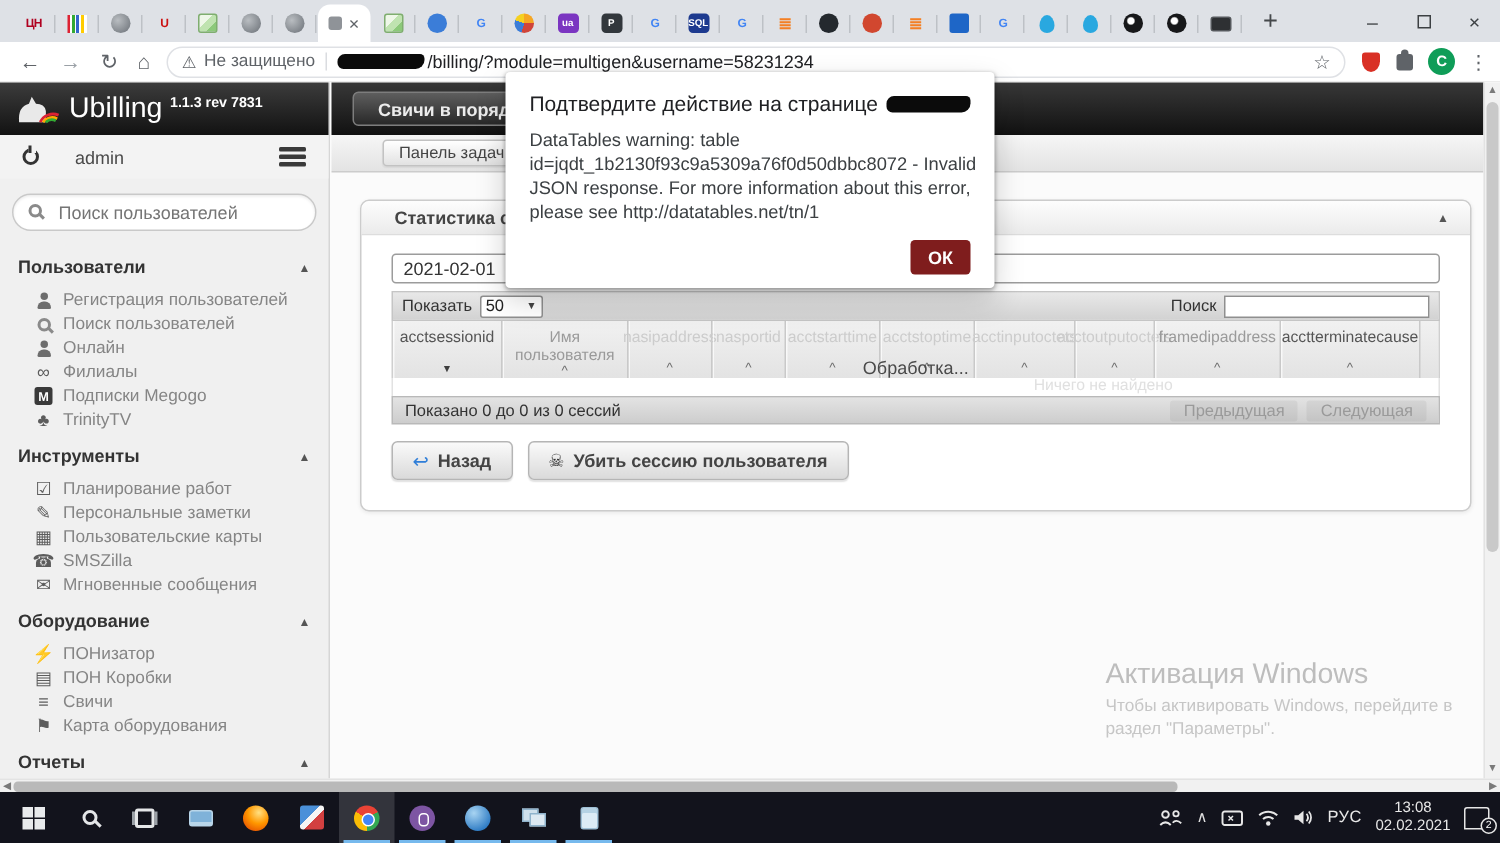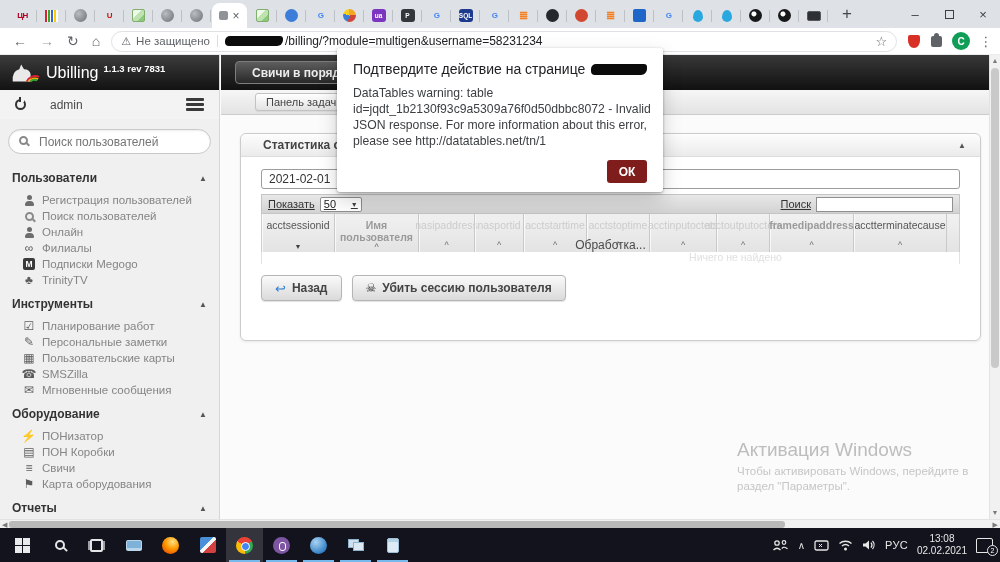--- a/index.html
+++ b/index.html
@@ -50,21 +50,21 @@
   .ext-puzzle::before{content:'';position:absolute;top:-3px;left:3px;width:5px;height:5px;border-radius:50%;background:#5f6368;}
   .avatar{width:18px;height:18px;margin-left:10px;border-radius:50%;background:#0f9d58;color:#fff;font-size:10px;font-weight:bold;display:flex;align-items:center;justify-content:center;}
   .kebab{margin-left:9px;font-size:13px;color:#5f6368;}
 
   
   .page{position:absolute;top:55px;left:0;width:1000px;height:473px;background:#fbfbfb;}
 
   
   .sidebar{position:absolute;left:0;top:0;width:220px;height:464px;background:#f0f0f0;border-right:1px solid #d6d6d6;}
   .side-head{height:35px;background:linear-gradient(#3c3c3c,#121212);display:flex;align-items:center;padding-left:8px;}
-  .brand{color:#fff;font-size:16px;margin-left:6px;}
+  .brand{color:#fff;font-size:19px;margin-left:6px;}
   .ver{color:#fff;font-size:9.5px;font-weight:bold;margin-left:5px;margin-top:-8px;}
   .admin-row{height:29px;display:flex;align-items:center;padding:0 15px;background:#f3f3f3;}
   .ic-power{width:11px;height:11px;border:2px solid #333;border-radius:50%;position:relative;}
   .ic-power::after{content:'';position:absolute;top:-4px;left:50%;margin-left:-1.5px;width:3px;height:5px;background:#f3f3f3;border-left:2px solid #333;}
   .admin-name{margin-left:24px;font-size:12px;color:#4a4a4a;}
   .burger{margin-left:auto;width:18px;height:13px;display:flex;flex-direction:column;justify-content:space-between;}
   .burger i{height:2.6px;background:#3a3a3a;border-radius:1px;}
   .side-search{margin:10px 8px 0;position:relative;}
   .side-search input{width:100%;height:25px;border:1px solid #c9c9c9;border-radius:13px;padding:0 10px 0 30px;font-size:12px;color:#444;background:#fff;box-shadow:inset 0 1px 2px rgba(0,0,0,.08);outline:none;}
   .side-search .ic-magnifier{position:absolute;left:11px;top:7px;}
@@ -89,33 +89,33 @@
   .tool-btn{margin-left:14px;height:23px;padding:0 16px;background:linear-gradient(#5e5e5e,#282828);border:1px solid #7d7d7d;border-radius:4px;color:#ececec;font-size:12px;font-weight:bold;display:flex;align-items:center;white-space:nowrap;}
   .crumbbar{height:25px;background:linear-gradient(#f6f6f6,#e3e3e3);border-bottom:1px solid #cccccc;display:flex;align-items:center;}
   .crumb{margin-left:34px;padding:2px 10px;border:1px solid #c2c2c2;border-radius:3px;background:linear-gradient(#fff,#e2e2e2);font-size:11px;color:#444;box-shadow:0 1px 1px rgba(0,0,0,.06);}
   .crumb-chev{color:#b0b0b0;margin-left:7px;font-size:11px;}
 
   .panel{position:absolute;left:19px;top:78px;width:741px;height:208px;background:#fff;border:1px solid #ccc;border-radius:6px;box-shadow:0 1px 3px rgba(0,0,0,.08);}
   .panel-head{height:23px;background:linear-gradient(#fdfdfd,#ebebeb);border-bottom:1px solid #ddd;border-radius:6px 6px 0 0;display:flex;align-items:center;padding:0 14px 0 22px;font-size:12px;font-weight:bold;color:#444;}
   .panel-caret{margin-left:auto;font-size:8px;color:#555;}
   .panel-body{padding:12px 20px 0;position:relative;}
   .date-input{width:100%;height:20px;border:1px solid #9c9c9c;border-radius:3px;font-size:12px;color:#333;padding:0 7px;background:#fff;outline:none;}
-  .dt-toolbar{margin-top:5px;height:20px;background:linear-gradient(#e8e8e8,#d2d2d2);border:1px solid #c5c5c5;display:flex;align-items:center;padding:0 6px;font-size:11px;color:#333;text-decoration:underline;}
+  .dt-toolbar{margin-top:5px;height:20px;background:linear-gradient(#e8e8e8,#d2d2d2);border:1px solid #c5c5c5;display:flex;align-items:center;padding:0 6px;font-size:11px;color:#333;}
   .pagesel{margin-left:5px;width:42px;height:15px;background:#fff;border:1px solid #8f8f8f;border-radius:2px;font-size:11px;color:#222;display:inline-flex;align-items:center;justify-content:space-between;padding:0 3px;}
   .pagesel .dd{font-size:7px;color:#444;}
   .dt-search{margin-left:auto;display:flex;align-items:center;gap:5px;}
   .dt-search input{width:137px;height:15px;border:1px solid #8f8f8f;background:#fff;outline:none;font-size:11px;padding:0 3px;}
   .dt-head{display:flex;border-left:1px solid #cfcfcf;border-right:1px solid #cfcfcf;background:linear-gradient(#f1f1f1,#e3e3e3);height:38px;position:relative;}
   .col{display:flex;flex-direction:column;align-items:center;padding-top:5px;font-size:10.5px;border-right:1px solid #c9c9c9;box-shadow:inset 1px 0 0 rgba(255,255,255,.7);flex:0 0 auto;}
   .col:last-child{background:#f6f6f6;}
   .col .lab{line-height:1.15;text-align:center;}
   .col .caret{margin-top:auto;margin-bottom:2px;font-size:9px;color:#6f6f6f;line-height:1;}
   .col .caret.desc{font-size:7px;color:#3f3f3f;}
   .tone-strong{color:#555;}
-  .tone-medium{color:#9a9a9a;font-weight:bold;}
+  .tone-medium{color:#9a9a9a;}
   .tone-faint{color:#ccc;}
   .processing{position:absolute;left:0;right:0;bottom:0;text-align:center;font-size:12px;color:#4a4a4a;z-index:2;}
   .dt-empty{height:12px;border-left:1px solid #e2e2e2;border-right:1px solid #e2e2e2;background:#fff;text-align:center;font-size:10.5px;color:#e0e0e0;line-height:11px;padding-left:250px;}
   .dt-info{height:19px;background:linear-gradient(#e3e3e3,#cdcdcd);border:1px solid #b9b9b9;display:flex;align-items:center;padding:0 8px;font-size:11px;color:#333;}
   .pg-btn{color:#9a9a9a;padding:1px 9px;background:rgba(0,0,0,.05);border-radius:2px;margin-left:6px;font-size:11px;}
   .pg-wrap{margin-left:auto;display:flex;}
   .actions{margin-top:11px;display:flex;gap:10px;}
   .btn{height:26px;padding:0 13px;border:1px solid #b5b5b5;border-radius:4px;background:linear-gradient(#fafafa,#dadada);color:#444;font-size:12px;font-weight:bold;display:inline-flex;align-items:center;gap:6px;box-shadow:0 1px 1px rgba(0,0,0,.12);}
   .btn .bi-back{color:#2f7ed8;font-weight:normal;font-size:13px;}
   .btn .bi-skull{color:#333;font-weight:normal;font-size:12px;}
@@ -512,20 +512,27 @@
                 <span class="lab tone-medium">framedipaddress</span>
                 <span class="caret">^</span>
               </div>
               <div class="col" style="width: 93px;">
                 <span class="lab tone-strong">acctterminatecause</span>
                 <span class="caret">^</span>
               </div>
               <div class="processing">Обработка...</div>
           </div>
           <div class="dt-empty">Ничего не найдено</div>
+          <div class="dt-info">
+            <span>Показано 0 до 0 из 0 сессий</span>
+            <span class="pg-wrap">
+              <span class="pg-btn">Предыдущая</span>
+              <span class="pg-btn">Следующая</span>
+            </span>
+          </div>
           <div class="actions">
             <button class="btn">
               <span class="bi-back">↩</span>
               <span>Назад</span>
             </button>
             <button class="btn">
               <span class="bi-skull">☠</span>
               <span>Убить сессию пользователя</span>
             </button>
           </div>

